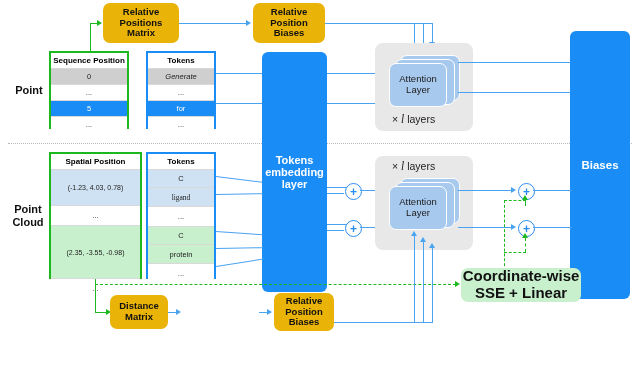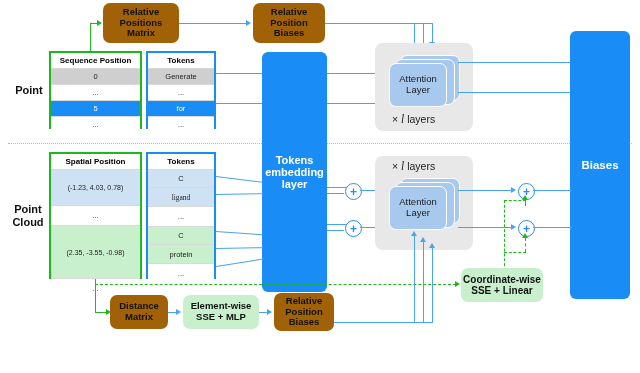--- a/index.html
+++ b/index.html
@@ -6,21 +6,21 @@
   body{
     width:640px;height:373px;background:#ffffff;
     font-family:"Liberation Sans", sans-serif;
     position:relative;overflow:hidden;
   }
   #stage{position:absolute;left:0;top:0;width:640px;height:373px;}
   .node{position:absolute;box-sizing:border-box;display:flex;align-items:center;
         justify-content:center;text-align:center;line-height:1.12;}
 
   
-  .lightblue{background:#a16207;border-radius:7px;color:#111;font-weight:bold;}
+  .lightblue{background:#eab308;border-radius:7px;color:#111;font-weight:bold;}
   .lightgreen{background:#c8f0cd;border-radius:7px;color:#111;font-weight:bold;}
   .strongblue{background:#1a8cf5;border-radius:6px;color:#fff;font-weight:bold;}
   .graybox{background:#e8e8e8;border-radius:8px;}
   .attcard{background:#a8c9ee;border:1.3px solid #ffffff;border-radius:7px;}
   .attmain{background:#a8c9ee;border:1.3px solid #ffffff;border-radius:7px;color:#1b1b1b;font-weight:normal;}
   .layerlabel{position:absolute;color:#1b1b1b;font-size:10.5px;font-weight:normal;white-space:nowrap;}
   .layerlabel i{font-family:"Liberation Serif", serif;font-style:italic;font-size:11.5px;}
 
   
   .tbl{position:absolute;box-sizing:border-box;background:#fff;}
@@ -90,31 +90,31 @@
 Biases</div>
 
   <div class="h" style="left:325px;top:23px;width:107px;"></div>
   <div class="v" style="left:414px;top:23px;height:32px;"></div>
   <div class="v" style="left:423px;top:23px;height:26px;"></div>
   <div class="v" style="left:432px;top:23px;height:20px;"></div>
   <div class="arrow ar-d" style="left:410.6px;top:54px;"></div>
   <div class="arrow ar-d" style="left:419.6px;top:48px;"></div>
   <div class="arrow ar-d" style="left:428.6px;top:42px;"></div>
 
-  <div class="tbl green" id="text-pos-table" style="left:49px;top:51px;width:93px;height:78px;">
+  <div class="tbl green" id="text-pos-table" style="left:49px;top:51px;width:80px;height:78px;">
     <div class="hd">Sequence Position</div>
     <div class="cell gray" style="height:15px;">0</div>
     <div class="cell wh" style="height:15px;">...</div>
     <div class="cell sel" style="height:15px;">5</div>
     <div class="cell wh" style="height:15px;">...</div>
   </div>
 
   <div class="tbl blue" style="left:146px;top:51px;width:70px;height:78px;">
     <div class="hd">Tokens</div>
-    <div class="cell gray" style="height:15px;">Generate</div>
+    <div class="cell gray" style="height:15px;font-style:italic;">Generate</div>
     <div class="cell wh" style="height:15px;">...</div>
     <div class="cell sel" style="height:15px;">for</div>
     <div class="cell wh" style="height:15px;">...</div>
   </div>
 
   <div class="h" style="left:216px;top:73px;width:46px;"></div>
   <div class="h" style="left:216px;top:103px;width:46px;"></div>
 
   <div class="node strongblue" style="left:262px;top:52px;width:65px;height:240px;font-size:11px;white-space:pre-line;">Tokens
 embedding
@@ -218,31 +218,29 @@
   <div class="gdv" style="left:504px;top:200px;height:71px;"></div>
   <div class="gdh" style="left:504px;top:200px;width:22px;"></div>
   <div class="gdv" style="left:525.4px;top:200px;height:-0px;"></div>
   <div class="gdv" style="left:525.4px;top:200px;height:6px;"></div>
   <div class="arrow gar-u" style="left:522.2px;top:195px;"></div>
 
   <div class="gdh" style="left:504px;top:252px;width:22px;"></div>
   <div class="gdv" style="left:525.4px;top:238px;height:14px;"></div>
   <div class="arrow gar-u" style="left:522.2px;top:233px;"></div>
 
-  <div class="node lightgreen" style="left:461px;top:268px;width:82px;height:34px;font-size:10px;white-space:pre-line;">Coordinate-wise
+  <div class="node lightgreen" style="left:461px;top:268px;width:120px;height:34px;font-size:15px;white-space:pre-line;">Coordinate-wise
 SSE + Linear</div>
 
   <div class="node lightblue" style="left:110px;top:295px;width:58px;height:34px;font-size:9.5px;white-space:pre-line;">Distance
 Matrix</div>
 
   <div class="h" style="left:168px;top:312px;width:9px;"></div>
   <div class="arrow ar-r" style="left:176px;top:308.6px;"></div>
 
-  <div class="node lightgreen" style="left:183px;top:295px;width:76px;height:34px;font-size:9.5px;white-space:pre-line;">Element-wise
-SSE + MLP</div>
 
   <div class="h" style="left:259px;top:312px;width:9px;"></div>
   <div class="arrow ar-r" style="left:267px;top:308.6px;"></div>
 
   <div class="node lightblue" style="left:274px;top:293px;width:60px;height:38px;font-size:9.5px;white-space:pre-line;">Relative
 Position
 Biases</div>
 
   <div class="h" style="left:334px;top:322px;width:25px;"></div>
 

